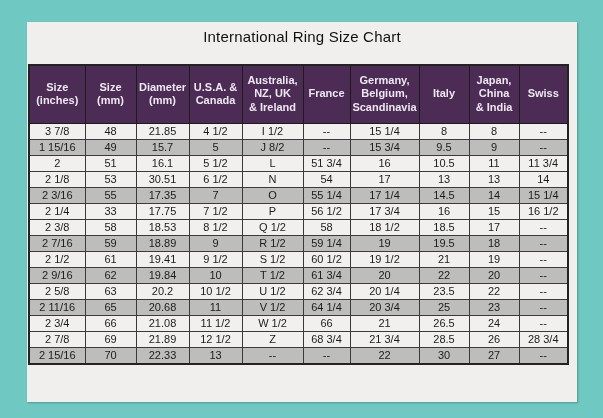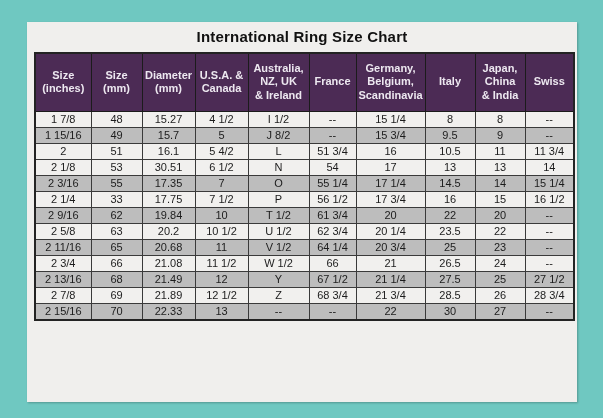--- a/index.html
+++ b/index.html
@@ -26,32 +26,32 @@
     overflow: hidden;
   }
   .panel {
     position: absolute;
     left: 27px; top: 22px;
     width: 550px; height: 380px;
     background: var(--panel_bg);
     box-shadow: 1px 1px 2px rgba(0,0,0,0.25);
   }
   .chart-title {
-    height: 30px;
+    height: 42px;
     line-height: 30px;
     text-align: center;
     font-size: 15px;
-    font-weight: bold;
+    font-weight: normal;
     color: var(--title_text);
     letter-spacing: 0.2px;
   }
   table.ring-table {
     border-collapse: collapse;
     table-layout: fixed;
-    margin-left: 7px;
+    margin-left: 1px;
     width: 540px;
     border: 2px solid var(--outer_line);
   }
   table.ring-table th {
     background: var(--header_bg);
     color: var(--header_text);
     font-size: 11px;
     font-weight: bold;
     height: 58px;
     text-align: center;
@@ -114,23 +114,23 @@
 Scandinavia</th>
             <th>Italy</th>
             <th>Japan,
 China
 &amp; India</th>
             <th>Swiss</th>
           </tr>
       </thead>
       <tbody>
           <tr class="row-light">
-            <td>1 7/8</td>
+            <td>3 7/8</td>
             <td>48</td>
-            <td>15.27</td>
+            <td>21.85</td>
             <td>4 1/2</td>
             <td>I 1/2</td>
             <td>--</td>
             <td>15 1/4</td>
             <td>8</td>
             <td>8</td>
             <td>--</td>
           </tr>
           <tr class="row-gray">
             <td>1 15/16</td>
@@ -141,21 +141,21 @@
             <td>--</td>
             <td>15 3/4</td>
             <td>9.5</td>
             <td>9</td>
             <td>--</td>
           </tr>
           <tr class="row-light">
             <td>2</td>
             <td>51</td>
             <td>16.1</td>
-            <td>5 4/2</td>
+            <td>5 1/2</td>
             <td>L</td>
             <td>51 3/4</td>
             <td>16</td>
             <td>10.5</td>
             <td>11</td>
             <td>11 3/4</td>
           </tr>
           <tr class="row-light">
             <td>2 1/8</td>
             <td>53</td>
@@ -185,20 +185,56 @@
             <td>33</td>
             <td>17.75</td>
             <td>7 1/2</td>
             <td>P</td>
             <td>56 1/2</td>
             <td>17 3/4</td>
             <td>16</td>
             <td>15</td>
             <td>16 1/2</td>
           </tr>
+          <tr class="row-light">
+            <td>2 3/8</td>
+            <td>58</td>
+            <td>18.53</td>
+            <td>8 1/2</td>
+            <td>Q 1/2</td>
+            <td>58</td>
+            <td>18 1/2</td>
+            <td>18.5</td>
+            <td>17</td>
+            <td>--</td>
+          </tr>
+          <tr class="row-gray">
+            <td>2 7/16</td>
+            <td>59</td>
+            <td>18.89</td>
+            <td>9</td>
+            <td>R 1/2</td>
+            <td>59 1/4</td>
+            <td>19</td>
+            <td>19.5</td>
+            <td>18</td>
+            <td>--</td>
+          </tr>
+          <tr class="row-light">
+            <td>2 1/2</td>
+            <td>61</td>
+            <td>19.41</td>
+            <td>9 1/2</td>
+            <td>S 1/2</td>
+            <td>60 1/2</td>
+            <td>19 1/2</td>
+            <td>21</td>
+            <td>19</td>
+            <td>--</td>
+          </tr>
           <tr class="row-gray">
             <td>2 9/16</td>
             <td>62</td>
             <td>19.84</td>
             <td>10</td>
             <td>T 1/2</td>
             <td>61 3/4</td>
             <td>20</td>
             <td>22</td>
             <td>20</td>
@@ -232,32 +268,20 @@
             <td>2 3/4</td>
             <td>66</td>
             <td>21.08</td>
             <td>11 1/2</td>
             <td>W 1/2</td>
             <td>66</td>
             <td>21</td>
             <td>26.5</td>
             <td>24</td>
             <td>--</td>
-          </tr>
-          <tr class="row-gray">
-            <td>2 13/16</td>
-            <td>68</td>
-            <td>21.49</td>
-            <td>12</td>
-            <td>Y</td>
-            <td>67 1/2</td>
-            <td>21 1/4</td>
-            <td>27.5</td>
-            <td>25</td>
-            <td>27 1/2</td>
           </tr>
           <tr class="row-light">
             <td>2 7/8</td>
             <td>69</td>
             <td>21.89</td>
             <td>12 1/2</td>
             <td>Z</td>
             <td>68 3/4</td>
             <td>21 3/4</td>
             <td>28.5</td>

